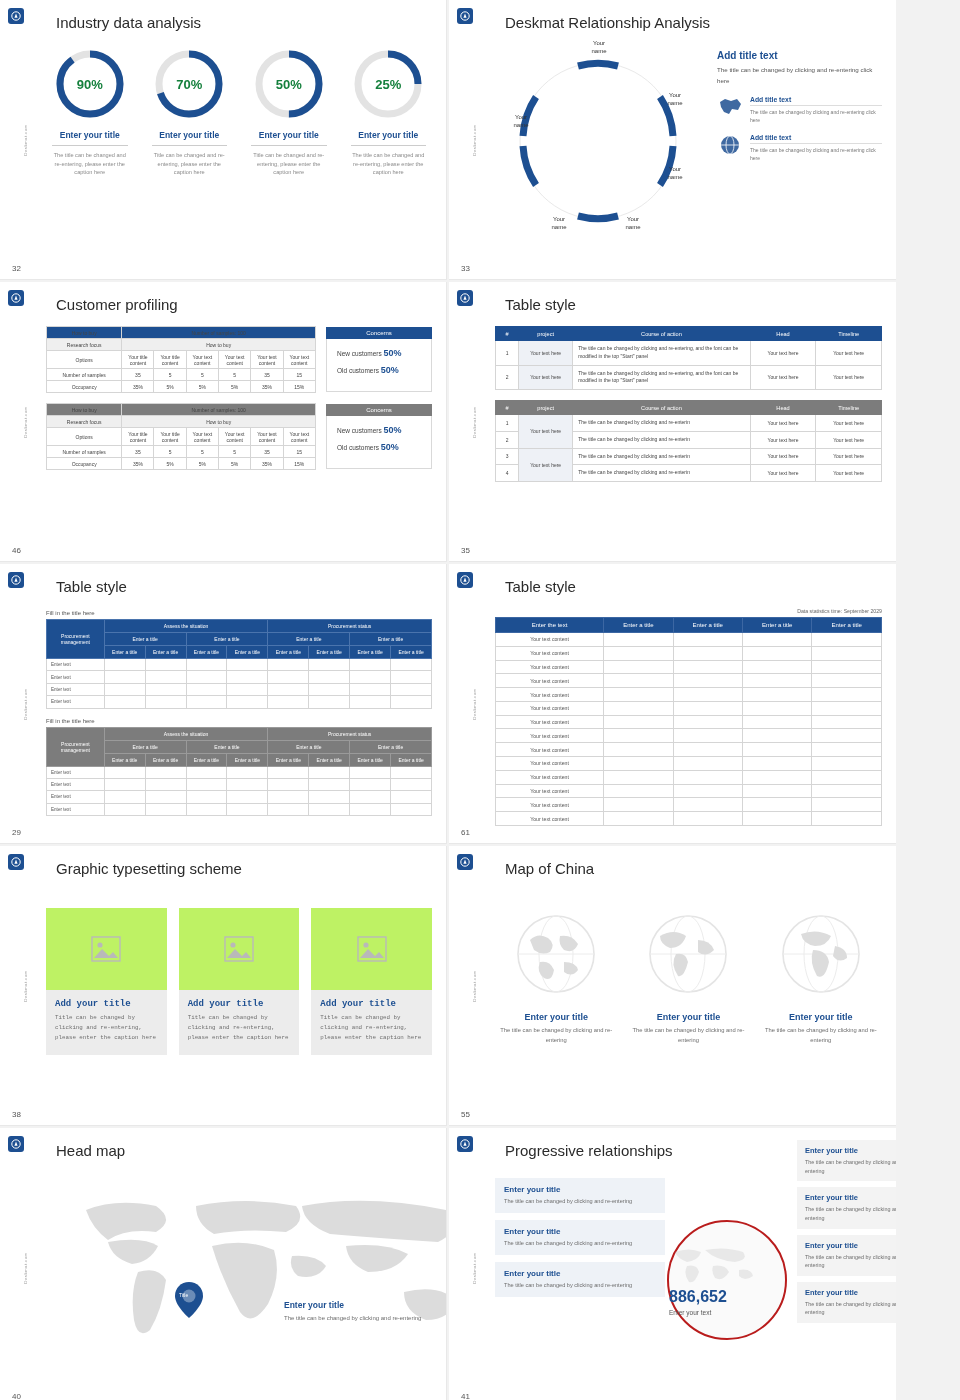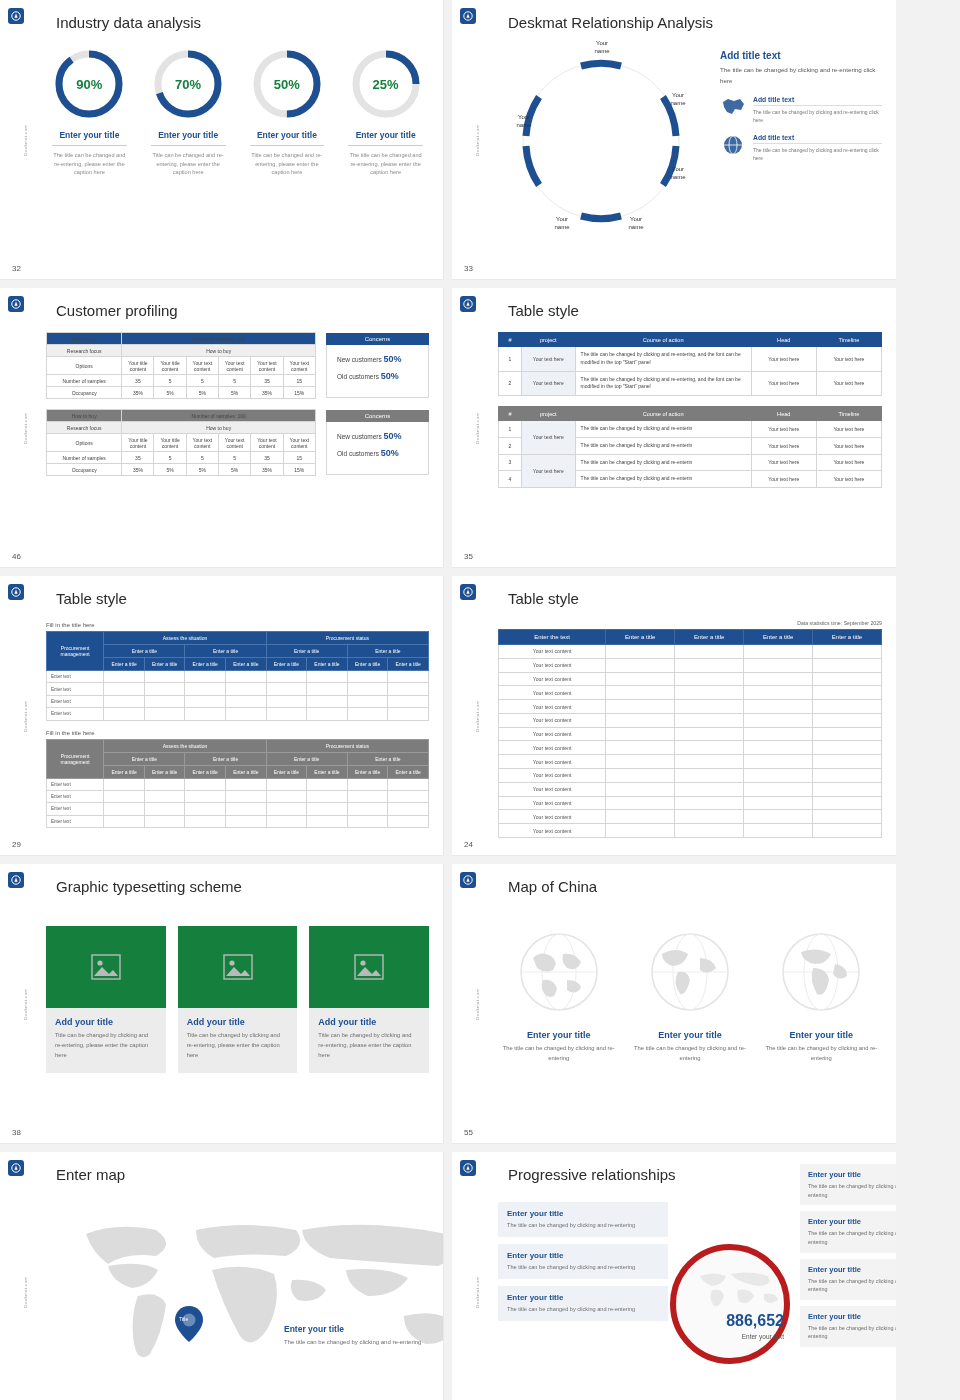--- a/index.html
+++ b/index.html
@@ -8,21 +8,21 @@
     width: 960px; height: 1400px;
     background: #f2f2f2;
     font-family: "Liberation Sans", sans-serif;
   }
   .sheet {
     width: 896px; height: 1400px;
     display: grid;
     grid-template-columns: 1fr 1fr;
     grid-template-rows: repeat(5, 280px);
     background: #f2f2f2;
-    gap: 8px;
+    gap: 2px;
   }
   .slide {
     position: relative;
     background: #ffffff;
     overflow: hidden;
     border-right: 1px solid #e8e8e8;
     border-bottom: 1px solid #e8e8e8;
   }
   .slide.right { border-right: none; }
   .slide-num {
@@ -113,21 +113,21 @@
   .t36 td { padding: 3.2px 1px; text-align: center; height: 9px; }
   .t36 td.k { text-align: left; padding-left: 4px; }
 
   
   .stat-note { font-size: 5.2px; color: #666; text-align: right; margin-bottom: 3px; }
   .t37 th { background: #1d4f91; color: #fff; font-size: 6px; padding: 4px 2px; border-color: #3c67a3; }
   .t37 td { font-size: 5.2px; color: #555; text-align: center; padding: 3.4px 2px; }
 
   
   .cards { display: flex; gap: 12px; }
-  .card { flex: 1; background: #15803d; }
+  .card { flex: 1; background: #bef264; font-family: Liberation Mono, monospace; }
   .card .img { height: 82px; display: flex; align-items: center; justify-content: center; }
   .card .txt { background: #ececec; padding: 9px 9px 12px; }
   .card h4 { margin: 0 0 4px; font-size: 9px; color: #1d4f91; }
   .card p { margin: 0; font-size: 5.8px; color: #6d6d6d; line-height: 1.7; }
 
   
   .globes { display: flex; gap: 10px; text-align: center; }
   .globes .g { flex: 1; }
   .g h4 { margin: 6px 0 4px; font-size: 9px; color: #1d4f91; }
   .g p { margin: 0; font-size: 5.8px; color: #6d6d6d; line-height: 1.7; }
@@ -138,22 +138,22 @@
   .map-cap p { margin: 0; font-size: 6px; color: #6d6d6d; line-height: 1.7; }
   .pin-lbl { position: absolute; font-size: 5px; color: #fff; }
 
   
   .hexes { position: absolute; left: 46px; top: 50px; width: 170px; }
   .hexbox { background: #eef2f7; padding: 7px 9px; margin-bottom: 7px; }
   .hexbox h4 { margin: 0 0 3px; font-size: 8px; color: #1d4f91; }
   .hexbox p { margin: 0; font-size: 5.6px; color: #6e6e6e; line-height: 1.6; }
   .bigcircle {
     position: absolute; left: 218px; top: 92px; width: 120px; height: 120px;
-    border-radius: 50%; border: 6px solid #b91c1c; background: #fafafa;
-    display: flex; flex-direction: column; align-items: flex-end; justify-content: center;
+    border-radius: 50%; border: 2px solid #b91c1c; background: #fafafa;
+    display: flex; flex-direction: column; align-items: flex-start; justify-content: center;
   }
   .bigcircle .num { font-size: 16px; font-weight: bold; color: #1d4f91; }
   .bigcircle .sub { font-size: 6.5px; color: #555; margin-top: 3px; }
   .rightlist { position: absolute; left: 348px; top: 12px; width: 125px; }
   .rl { background: #f3f3f3; padding: 6px 8px; margin-bottom: 6px; }
   .rl h4 { margin: 0 0 3px; font-size: 7.5px; color: #1d4f91; }
   .rl p { margin: 0; font-size: 5.4px; color: #6e6e6e; line-height: 1.6; }
 </style>
 </head>
 <body>
@@ -792,21 +792,21 @@
         <tr>
               <td>Your text content</td>
               <td></td>
               <td></td>
               <td></td>
               <td></td>
             </tr>
       </tbody>
         </table>
     </div>
-    <div class="slide-num">24</div>
+    <div class="slide-num">61</div>
   </div>
 
   <div class="slide">
     <div class="badge">
       <svg width="10" height="10" viewBox="0 0 10 10">
           <circle cx="5" cy="5" r="4.2" fill="none" stroke="#fff" stroke-width="1"></circle>
           <path d="M5 2.6 L6.6 6.8 L3.4 6.8 Z" fill="#fff"></path>
         </svg>
     </div>
     <div class="vtext">Deskmat.com</div>
@@ -919,21 +919,21 @@
   </div>
 
   <div class="slide">
     <div class="badge">
       <svg width="10" height="10" viewBox="0 0 10 10">
           <circle cx="5" cy="5" r="4.2" fill="none" stroke="#fff" stroke-width="1"></circle>
           <path d="M5 2.6 L6.6 6.8 L3.4 6.8 Z" fill="#fff"></path>
         </svg>
     </div>
     <div class="vtext">Deskmat.com</div>
-    <div class="title">Enter map</div>
+    <div class="title">Head map</div>
     <div class="body">
       <svg width="430" height="200" viewBox="0 0 430 200" style="position:absolute; left:0; top:8px;">
         <g fill="#dcdcdc">
           <path d="M40 30 Q70 18 110 26 Q130 40 110 52 Q80 48 62 60 Q46 48 40 30 Z"></path>
           <path d="M62 62 Q96 56 112 66 Q104 82 86 84 Q66 78 62 62 Z"></path>
           <path d="M92 92 Q112 86 120 100 Q116 130 104 150 Q92 160 88 140 Q84 112 92 92 Z"></path>
           <path d="M150 26 Q200 16 250 26 Q262 42 240 52 Q200 48 168 54 Q150 44 150 26 Z"></path>
           <path d="M166 66 Q200 58 228 70 Q236 96 222 124 Q206 148 194 132 Q176 100 166 66 Z"></path>
           <path d="M256 26 Q320 14 400 30 Q418 50 392 62 Q330 58 284 54 Q258 44 256 26 Z"></path>
           <path d="M300 66 Q340 62 362 74 Q350 92 322 92 Q302 84 300 66 Z"></path>

